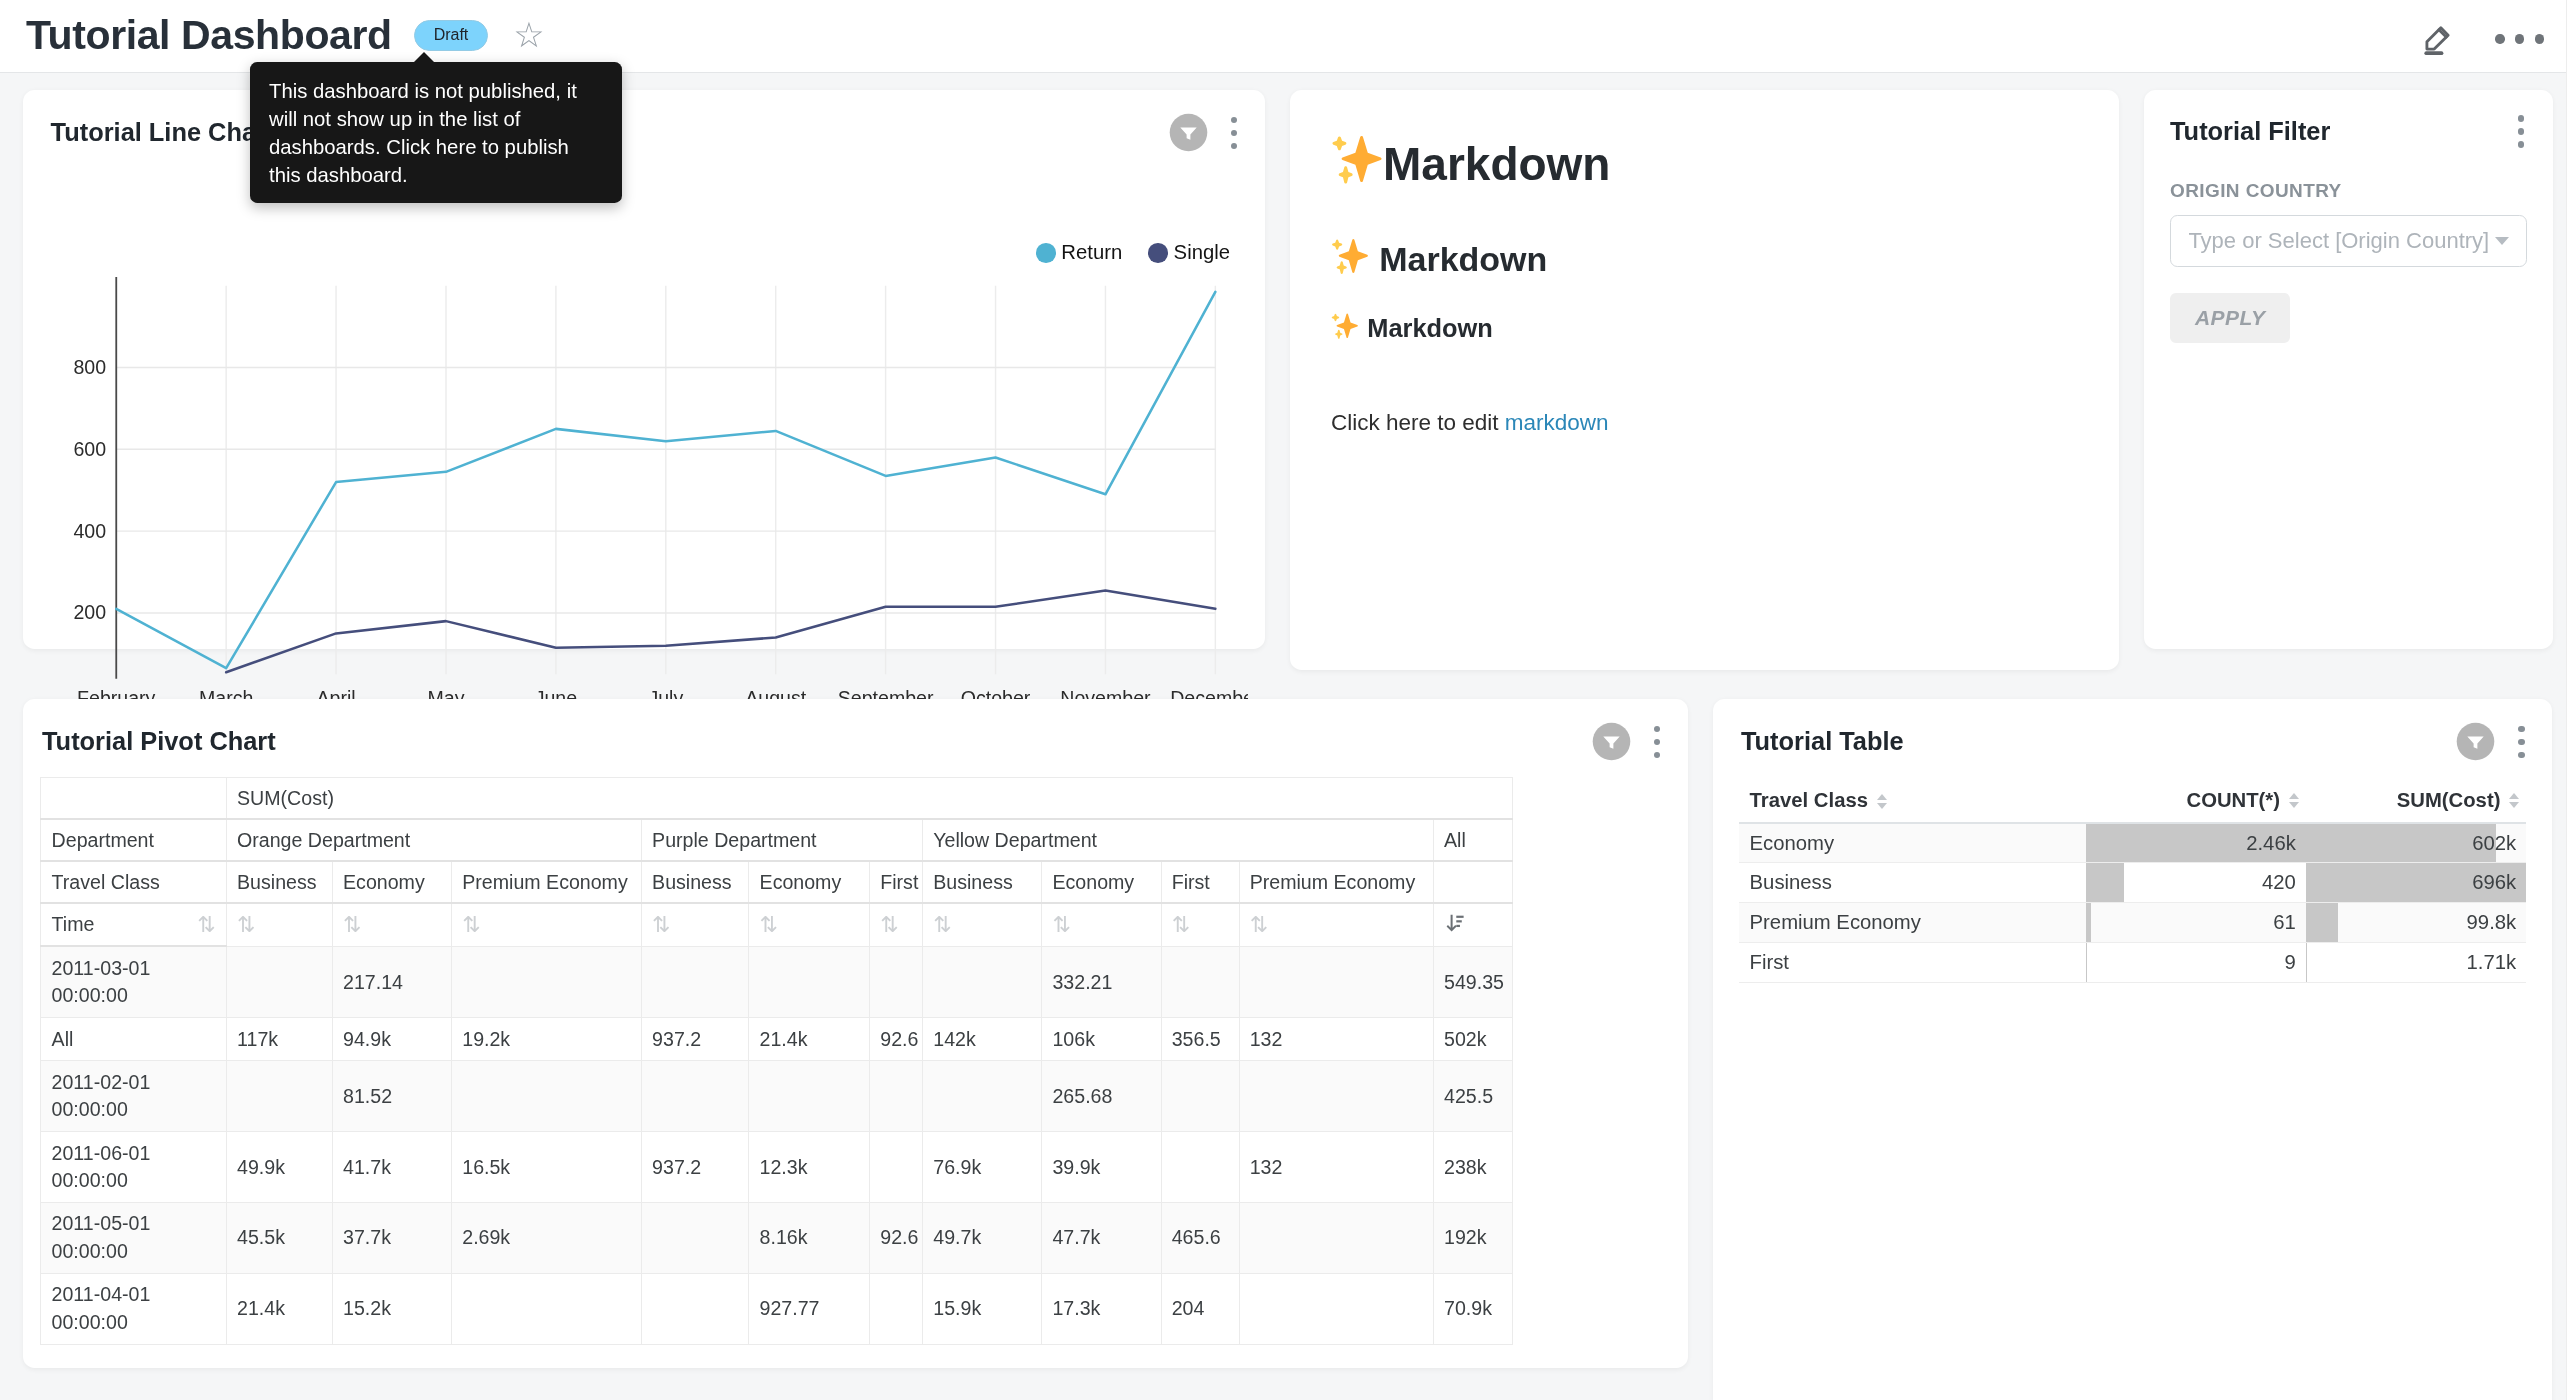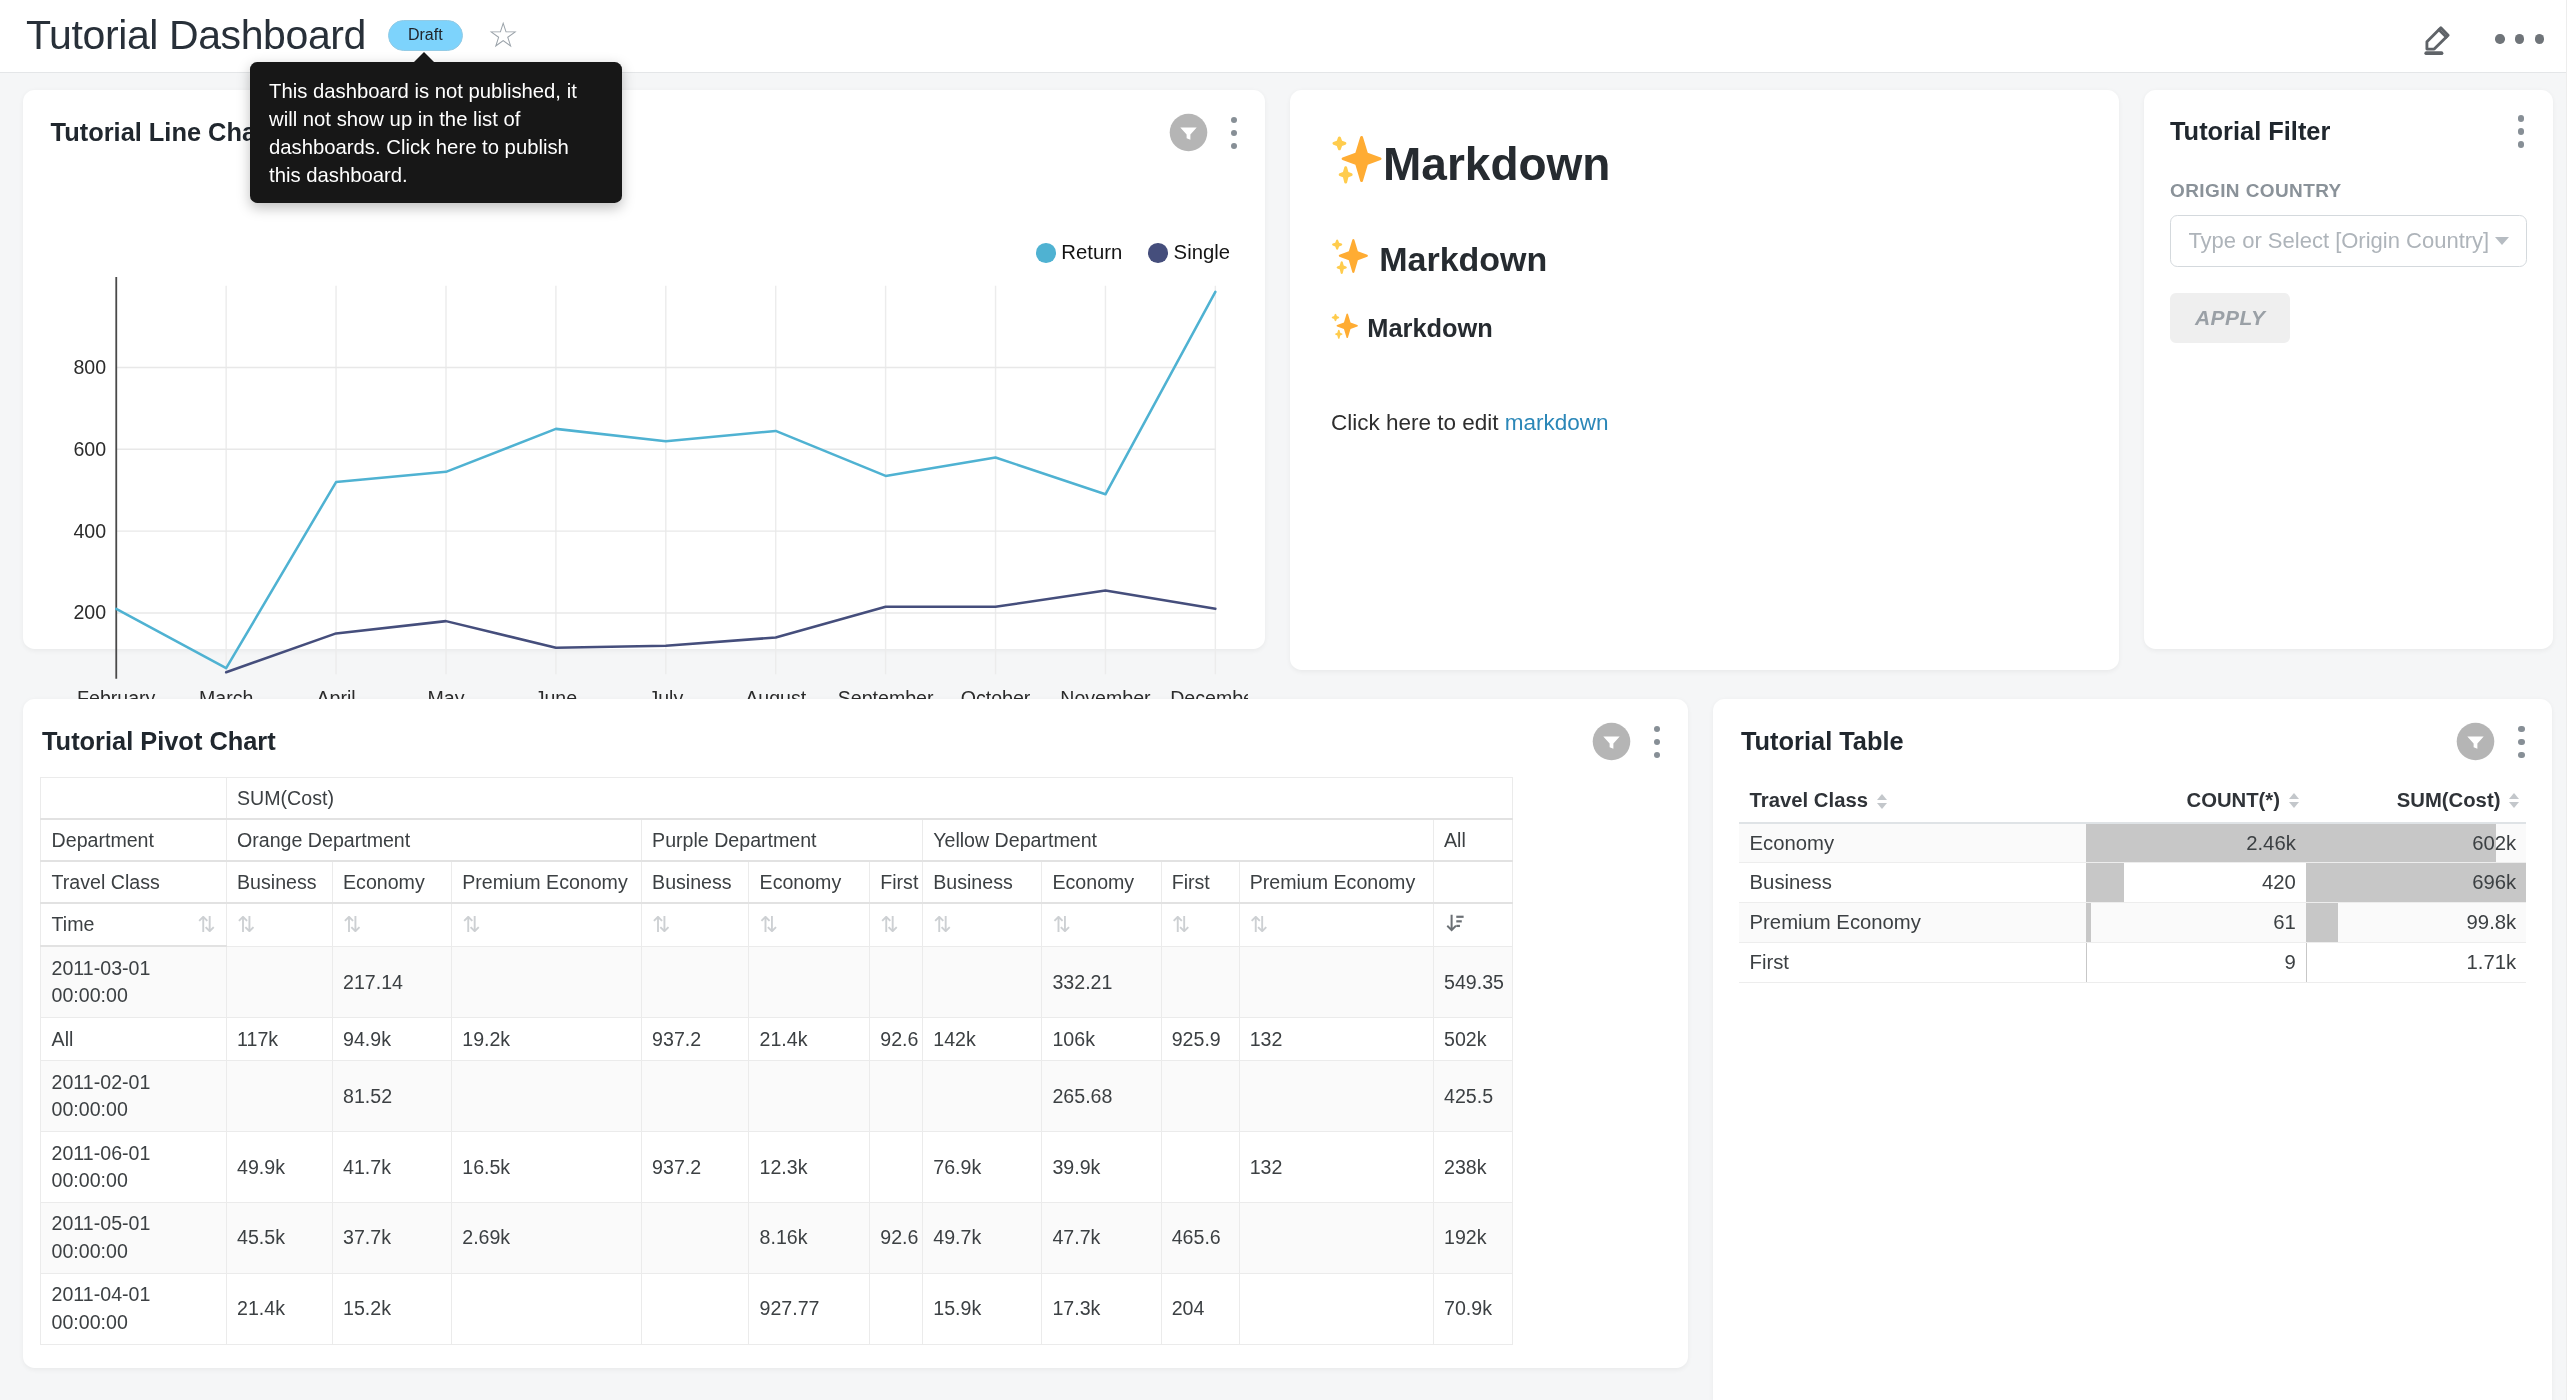--- a/index.html
+++ b/index.html
@@ -1,21 +1,21 @@
 <!DOCTYPE html>
 <html style="font-size:11.6px"><head>
 <meta charset="utf-8">
 <style>
   * { margin:0; padding:0; box-sizing:border-box; }
   html,body { width:2576px; height:1400px; overflow:hidden;
     font-family:"Liberation Sans", sans-serif; background:#f5f6f7; }
   
   .app-header { position:relative; height:73px; background:#fff; border-bottom:1.5px solid #e4e6e8; }
   .title-row { display:flex; align-items:center; gap:22px; padding:11.6px 0 0 26px; }
-  .page-title { font-size:41px; font-weight:400; color:#283039; letter-spacing:-0.4px; }
+  .page-title { font-size:41px; font-weight:700; color:#283039; letter-spacing:-0.4px; }
   .pill { background:#7dd3fc; border:1.5px solid #93cbe5; border-radius:725px;
     font-size:16px; color:#20252b; padding:5.8px 19px; line-height:1.1; }
   .star { font-size:35px; color:#9aa2a9; margin-left:2.9px; cursor:pointer; }
   .header-actions { position:absolute; right:32px; top:19px; display:flex; align-items:center; gap:38px; }
   .icon-more { display:flex; gap:10.2px; }
   .icon-more i { width:9.4px; height:9.4px; border-radius:50%; background:#6f7479; }
   
   .tooltip { position:absolute; left:250px; top:62px; width:372px; z-index:60;
     background:#171717; color:#fff; font-size:20.3px; line-height:28px;
     padding:14.5px 19px; border-radius:7.3px; box-shadow:0 4.4px 13px rgba(0,0,0,.25); }
@@ -343,21 +343,21 @@
             <tr class="short">
               <th>All</th>
               <td>117k</td>
               <td>94.9k</td>
               <td>19.2k</td>
               <td>937.2</td>
               <td>21.4k</td>
               <td>92.6</td>
               <td>142k</td>
               <td>106k</td>
-              <td>925.9</td>
+              <td>356.5</td>
               <td>132</td>
               <td>502k</td>
             </tr>
             <tr class="tall">
               <th>2011-02-01 00:00:00</th>
               <td></td>
               <td>81.52</td>
               <td></td>
               <td></td>
               <td></td>

